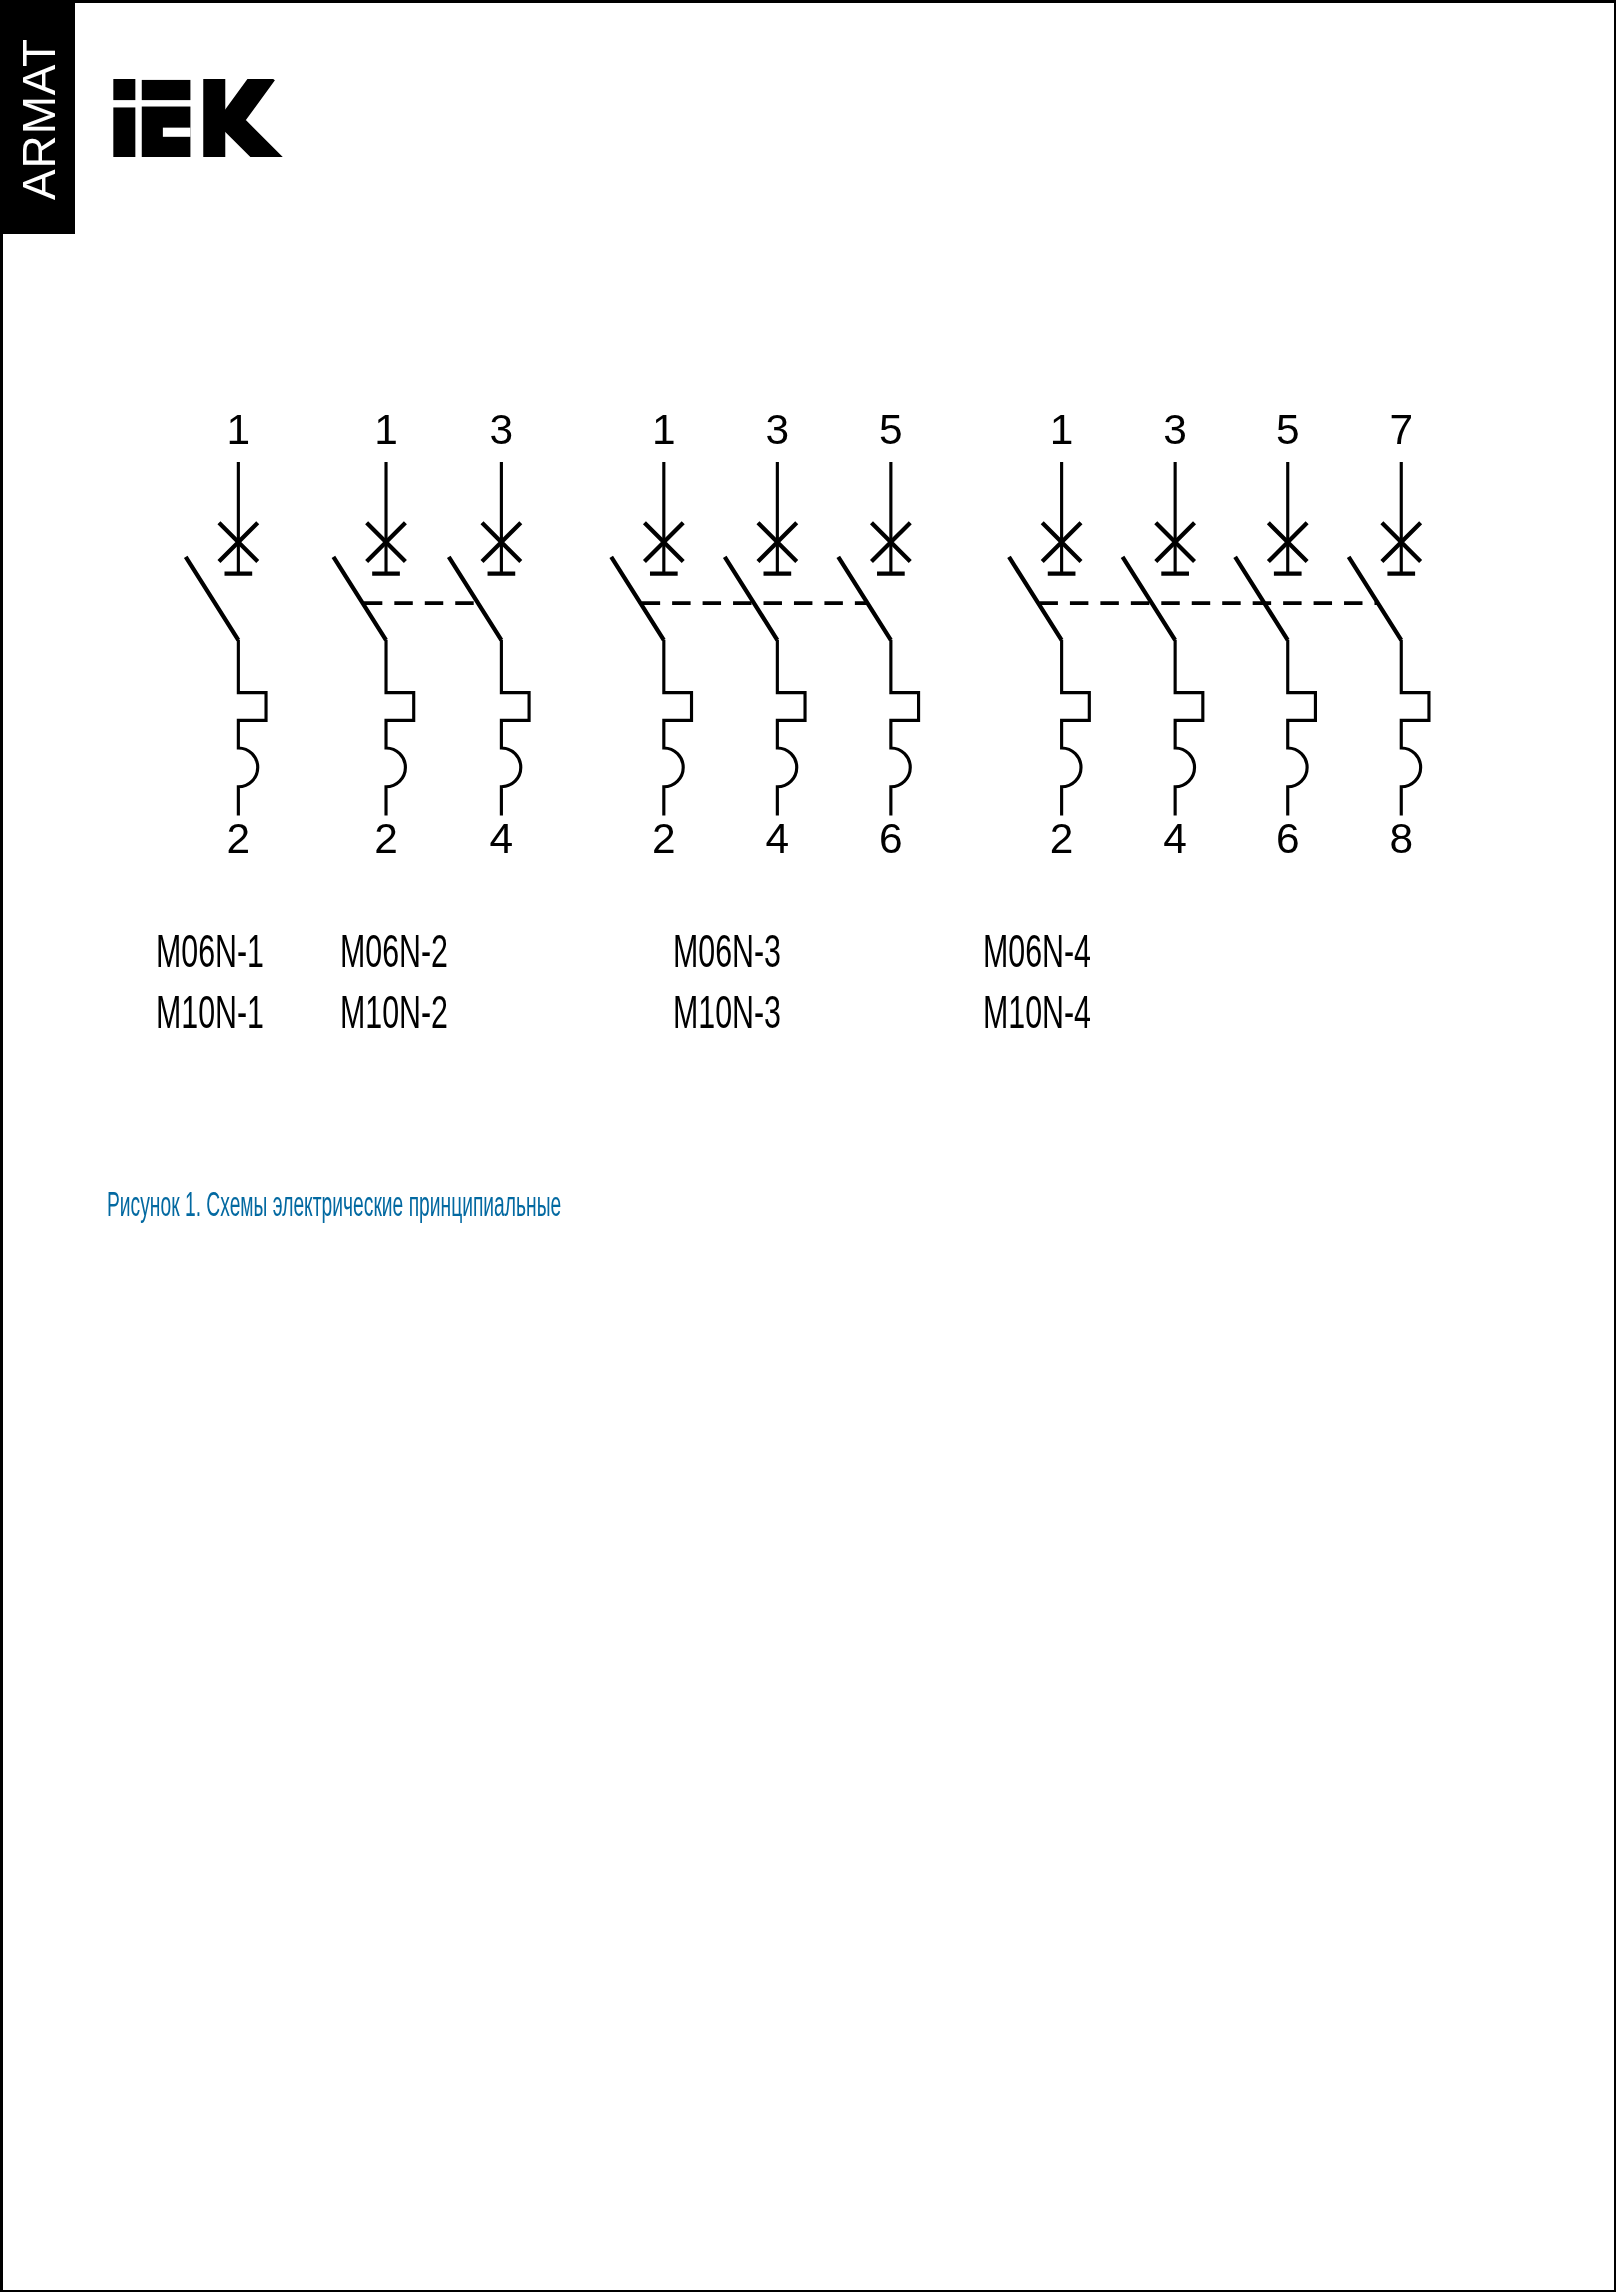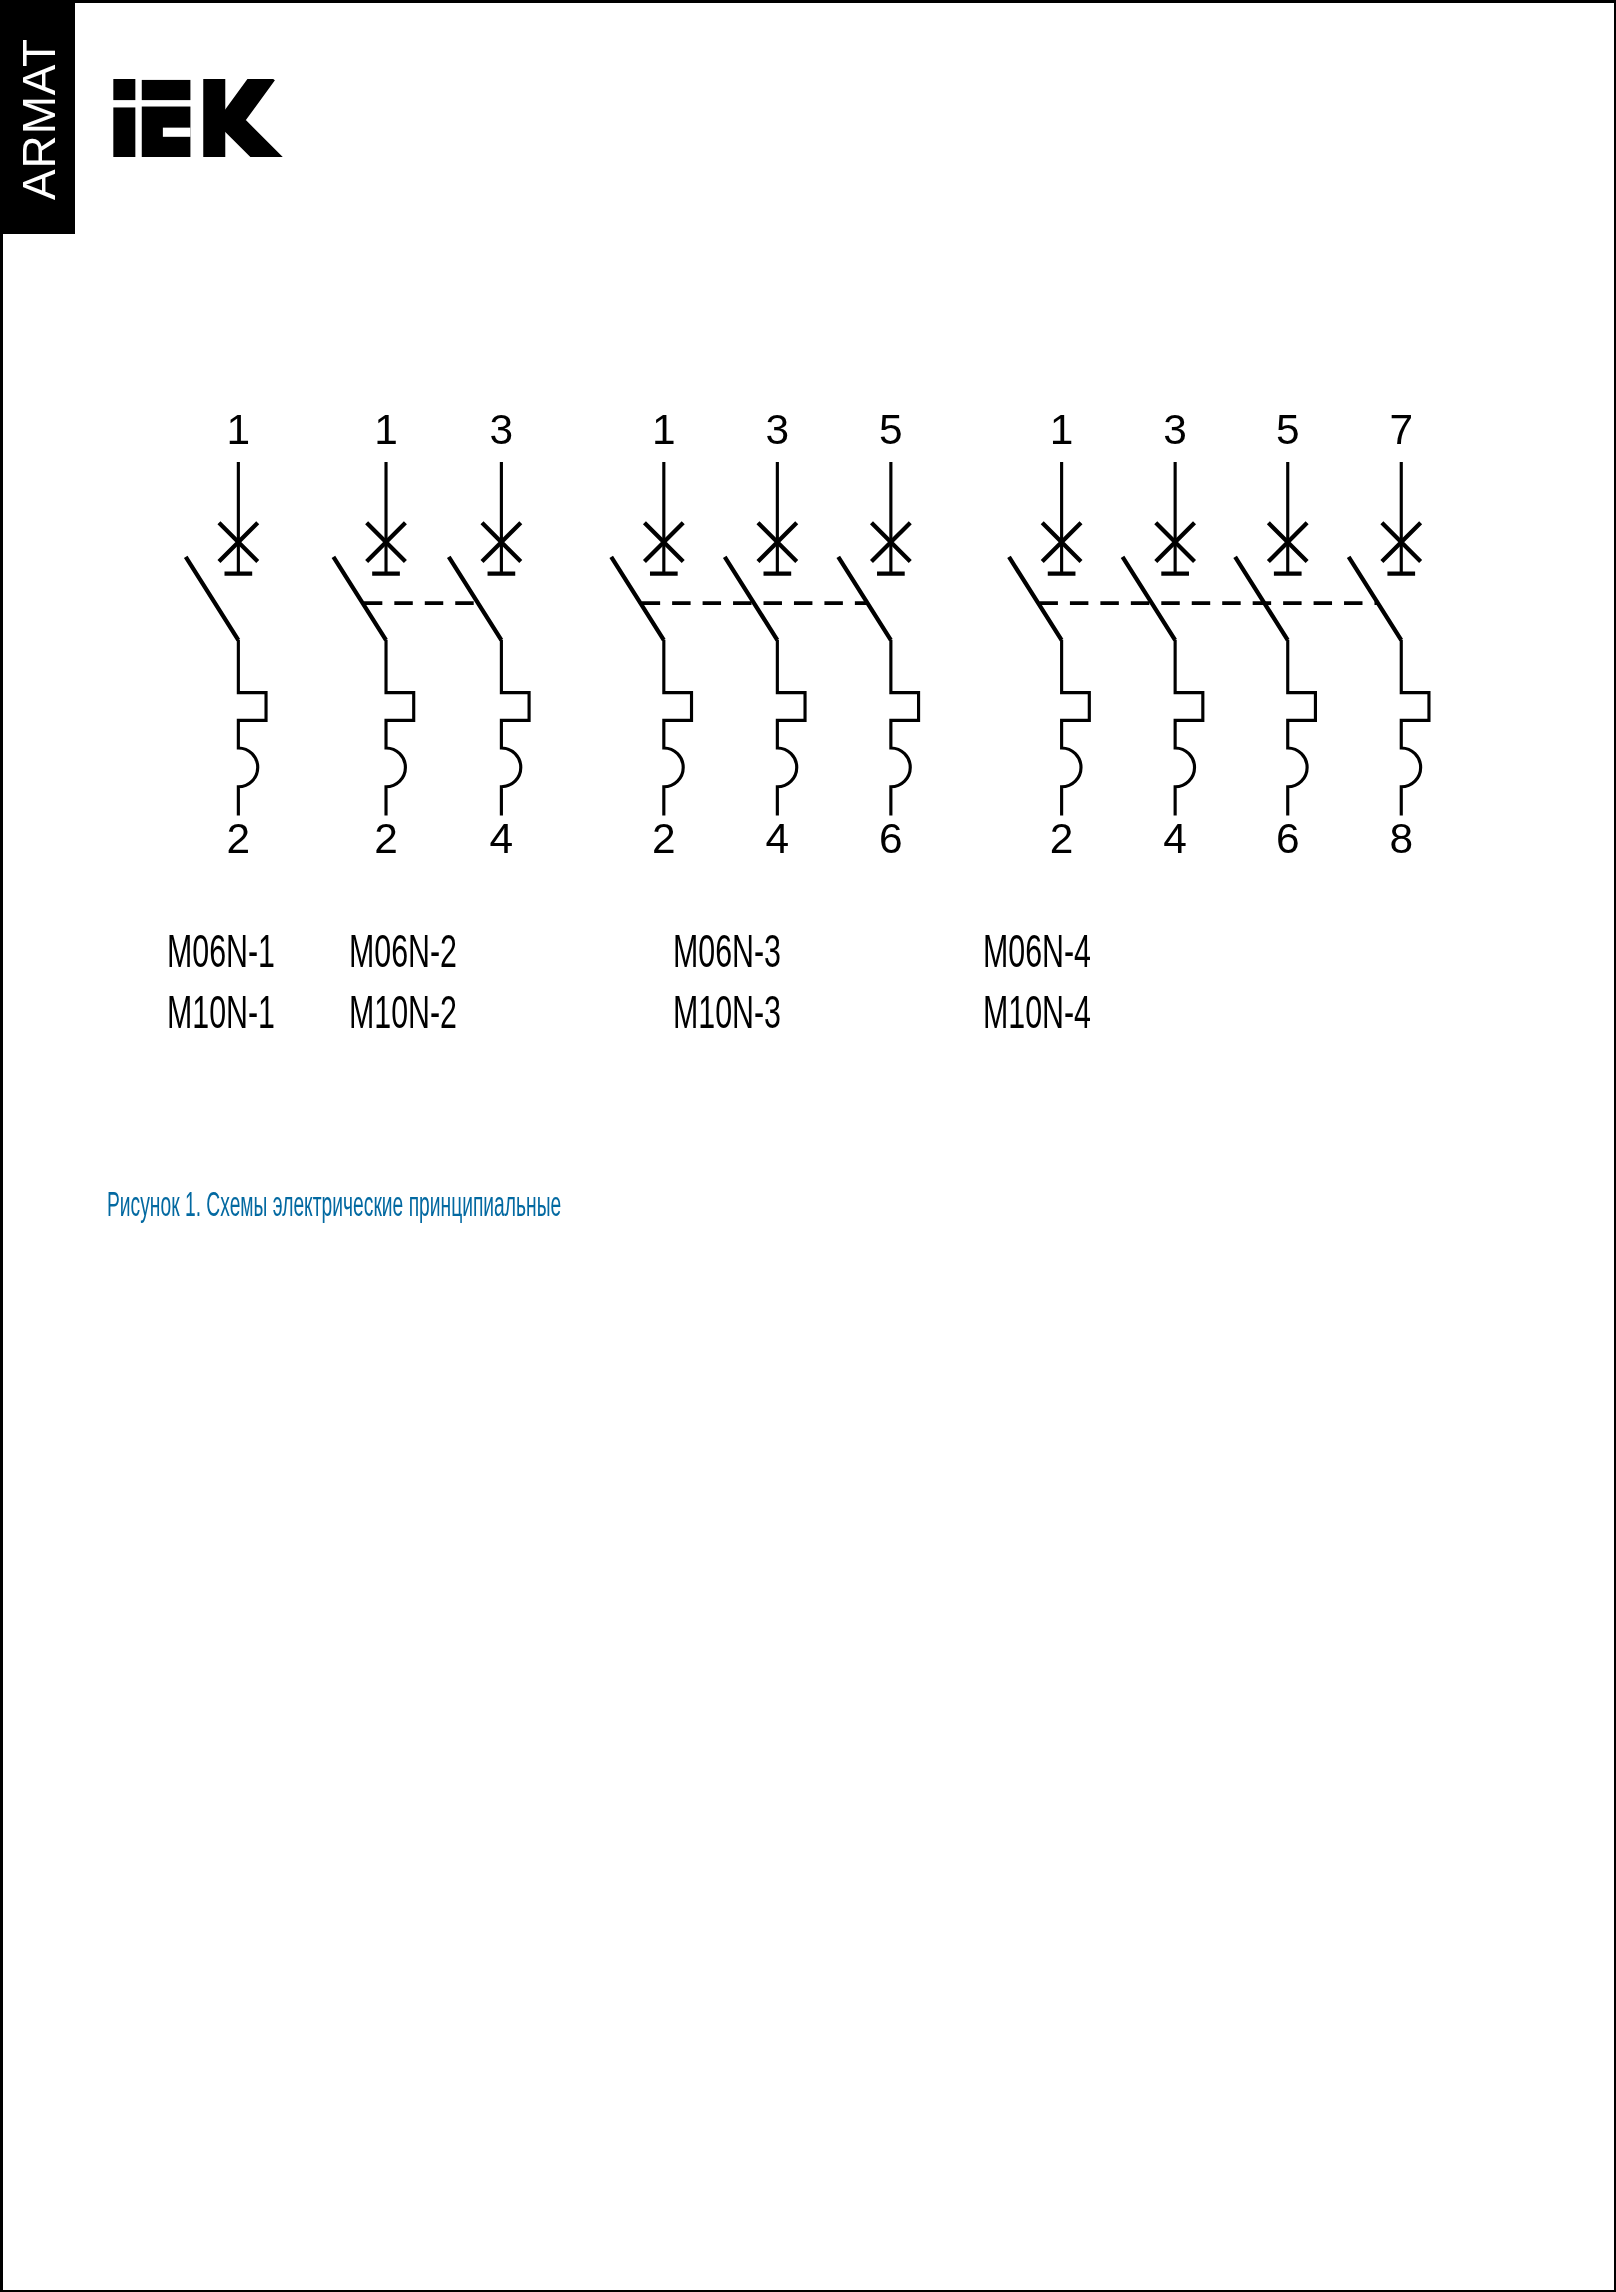--- a/index.html
+++ b/index.html
@@ -133,27 +133,27 @@
         <path d="M1494,563 L1536,605 M1536,563 L1494,605 M1500,618 H1530 M1458,600 L1515,690" fill="none" stroke="#000000" stroke-width="4.6"></path>
         <text x="1515" y="478" text-anchor="middle" class="term-num">7</text>
         <text x="1515" y="921" text-anchor="middle" class="term-num">8</text>
       </g>
     </svg>
 
   <div class="caption">
     <span class="condense-c">Рисунок 1. Схемы электрические принципиальные</span>
   </div>
 
-<div class="model-label" style="left: 164px;">
+<div class="model-label" style="left: 153px;">
       <div class="condense">
         <div>M06N-1</div>
         <div>M10N-1</div>
       </div>
     </div>
-    <div class="model-label" style="left: 346px;">
+    <div class="model-label" style="left: 337px;">
       <div class="condense">
         <div>M06N-2</div>
         <div>M10N-2</div>
       </div>
     </div>
     <div class="model-label" style="left: 670px;">
       <div class="condense">
         <div>M06N-3</div>
         <div>M10N-3</div>
       </div>

